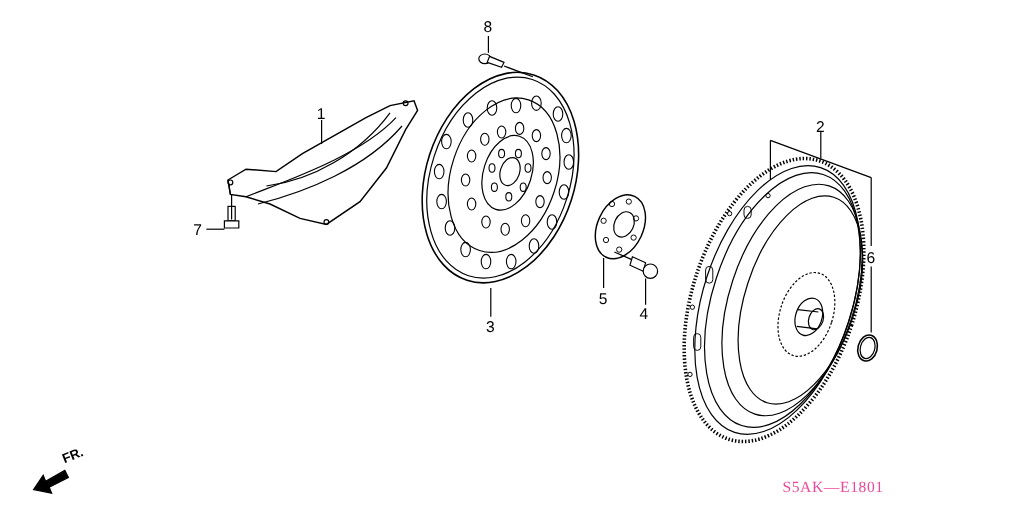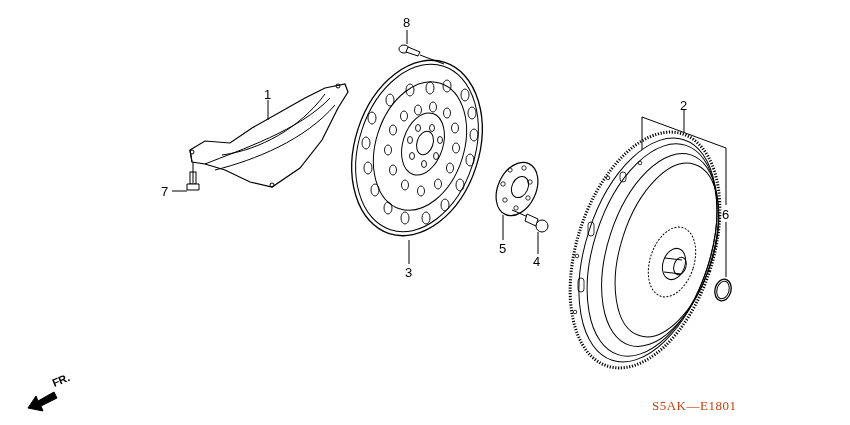--- a/index.html
+++ b/index.html
@@ -1,19 +1,19 @@
 <!DOCTYPE html>
 <html><head>
 <meta charset="utf-8">
 <style>
   html,body{margin:0;padding:0;background:#ffffff;}
   body{width:850px;height:425px;overflow:hidden;position:relative;font-family:"Liberation Sans",sans-serif;}
   #diagram{position:absolute;left:0;top:0;width:850px;height:425px;}
   .callout{position:absolute;font-family:"Liberation Sans",sans-serif;font-size:13px;color:#000;line-height:1;}
-  .code{position:absolute;left:652px;top:398px;font-family:"Liberation Serif",serif;font-size:13px;color:#c2410c;letter-spacing:0.5px;}
+  .code{position:absolute;left:652px;top:398px;font-family:"Liberation Serif",serif;font-size:13px;color:#ec4899;letter-spacing:0.5px;}
   .fr{position:absolute;left:52px;top:374px;font-family:"Liberation Sans",sans-serif;font-weight:bold;font-size:11px;color:#000;transform:rotate(-22deg);}
 </style>
 </head>
 <body>
 
 <svg id="diagram" viewBox="0 0 850 425" xmlns="http://www.w3.org/2000/svg" fill="none" stroke="#000" stroke-width="1">
 
   <g>
     <path d="M190 150 L205 141 L230 143 L252 128 L305 98 L325 88 L345 84 L348 92 L338 108 L322 140 L300 168 L272 187 L250 182 L225 170 L205 164 L192 162 Z" stroke-width="1.2"></path>
     <path d="M205 164 C240 150 300 130 330 98"></path>

